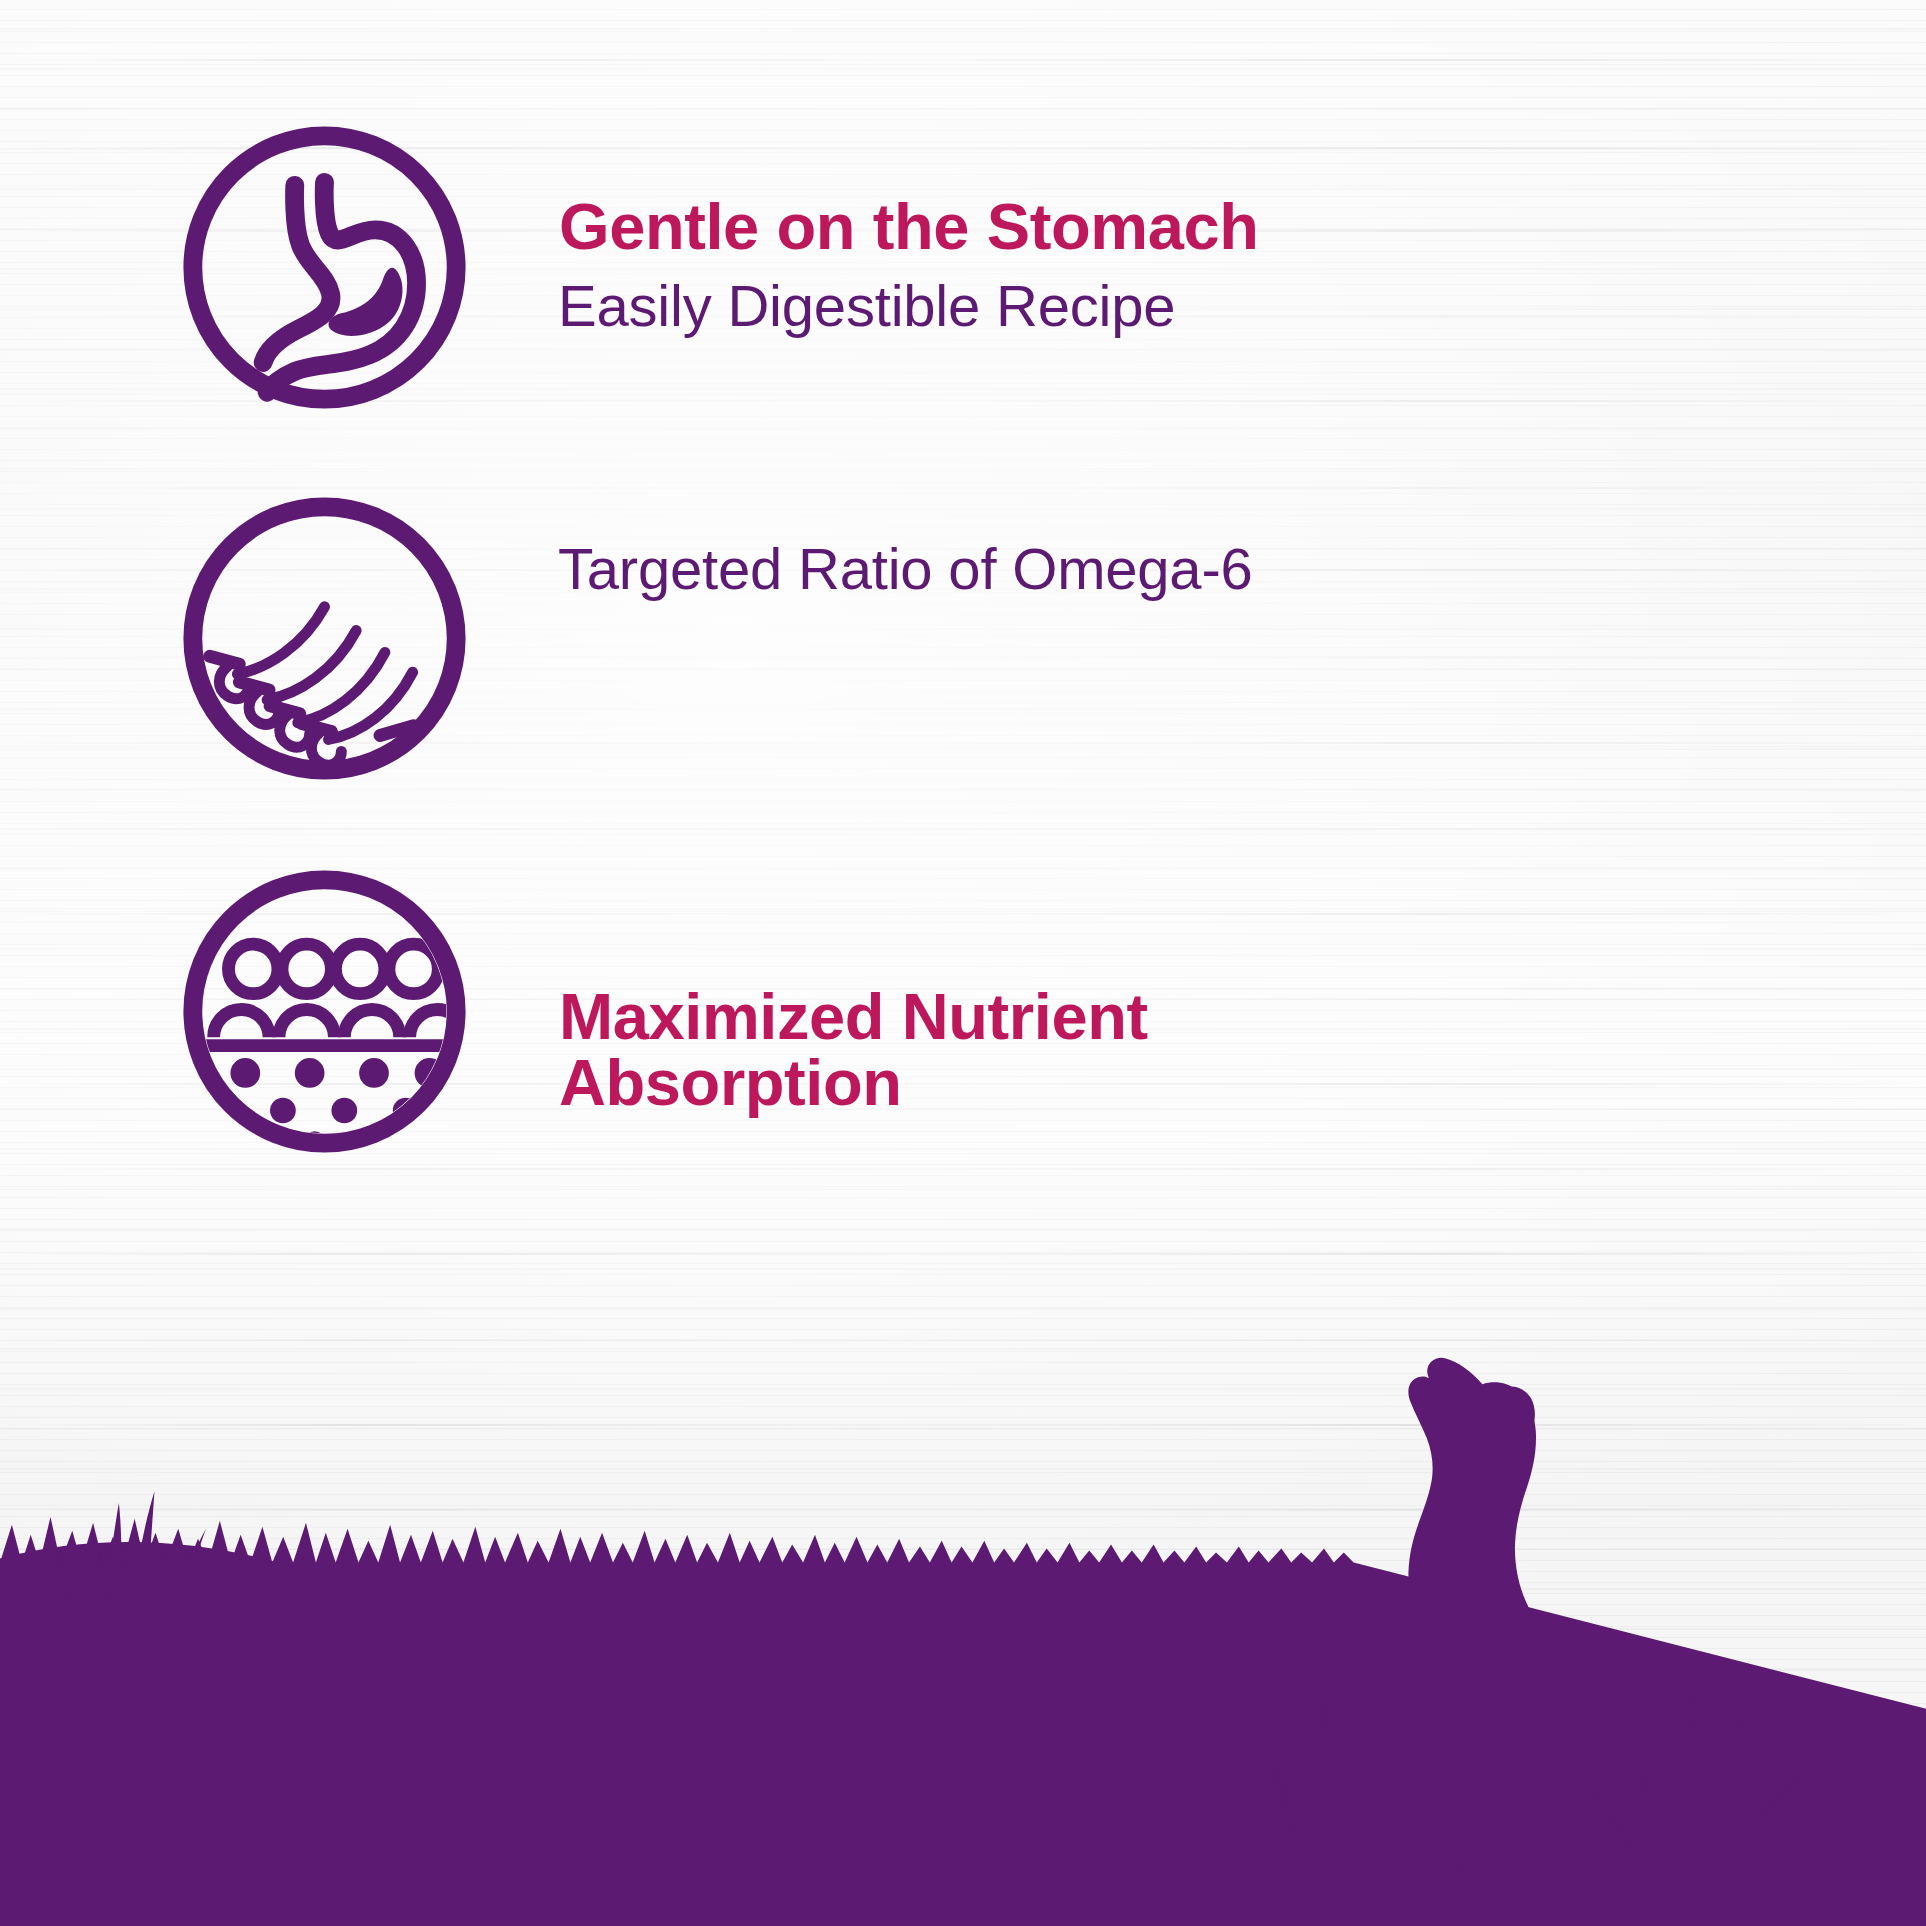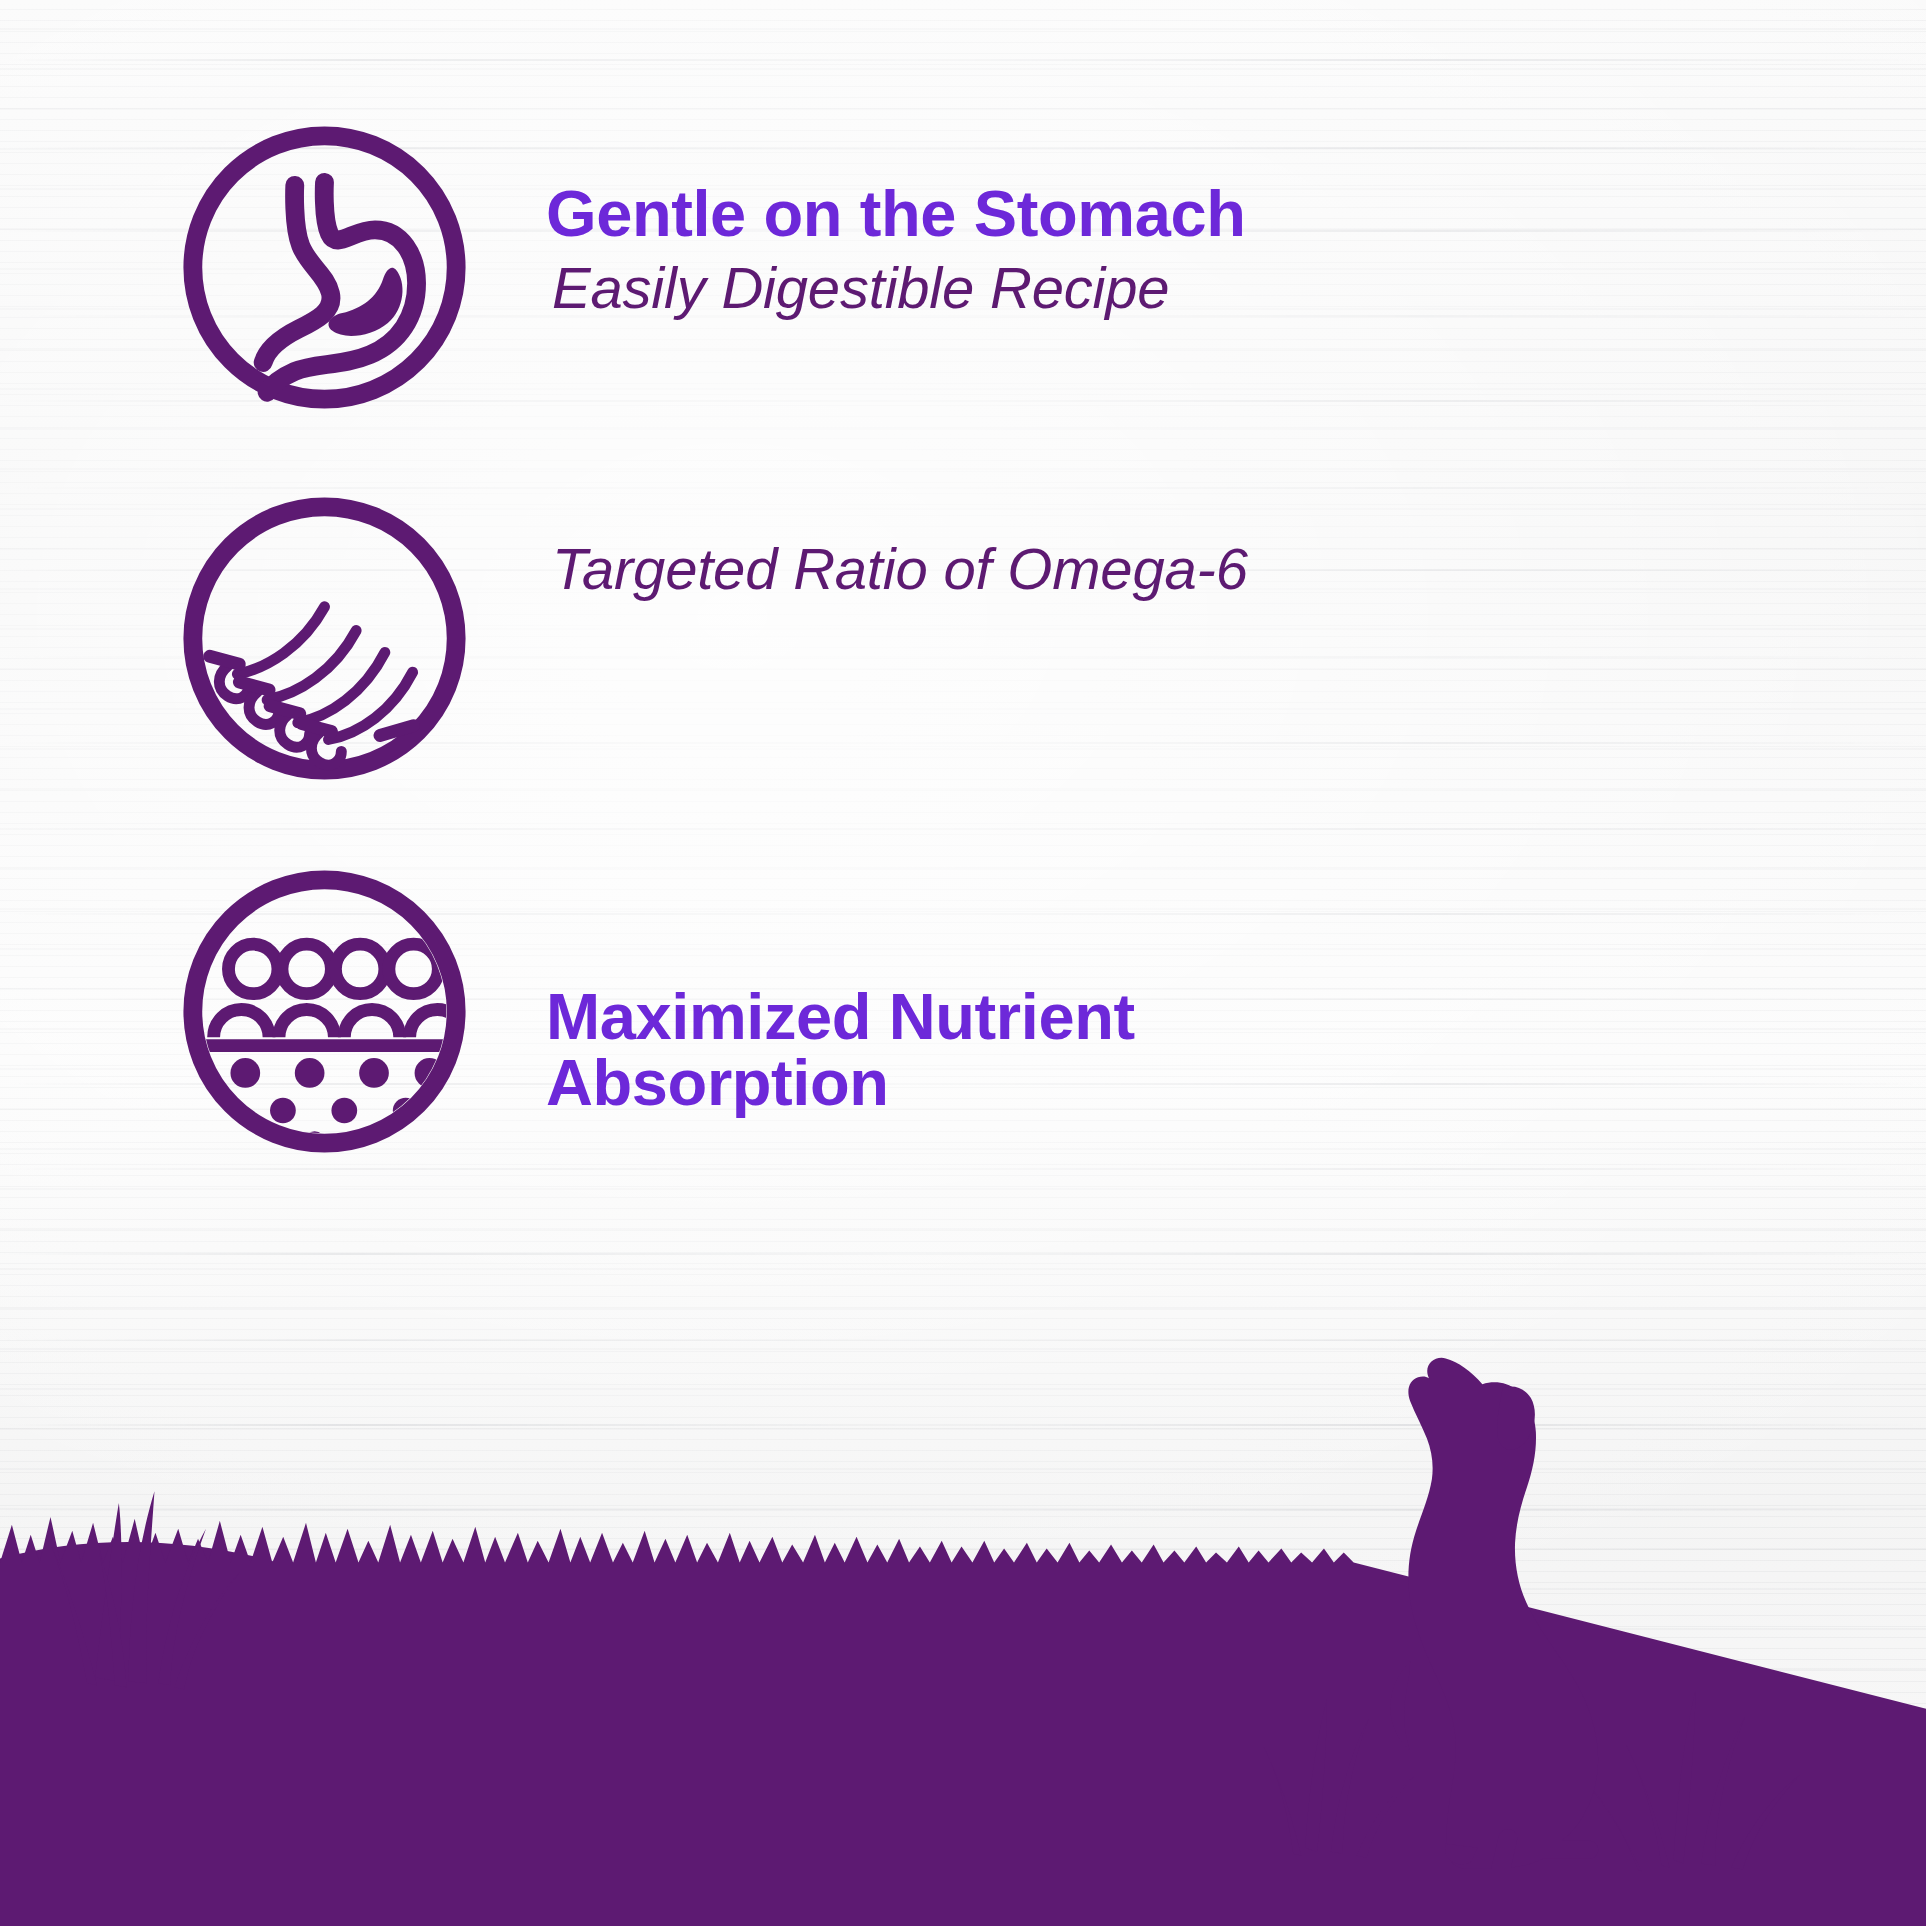--- a/index.html
+++ b/index.html
@@ -44,26 +44,26 @@
     background:radial-gradient(125% 85% at 38% 32%,rgba(255,255,255,.85),rgba(255,255,255,0) 70%);
   }
 
   
   .features{position:absolute;left:0;top:0;width:100%;}
   .row{position:absolute;display:flex;align-items:flex-start;}
   .icon-wrap{position:relative;flex:0 0 auto;}
   .icon-wrap svg{display:block;}
   .text-block{position:relative;}
   .feat-title{
-    color:#6d28d9;font-weight:bold;letter-spacing:-0.4px;
-    line-height:1.02;margin:0;white-space:nowrap;
+    color:#be185d;font-weight:bold;letter-spacing:-0.4px;
+    line-height:1.02;margin:13px;white-space:nowrap;
   }
   .feat-sub{
     color:#5d1a72;font-weight:normal;letter-spacing:-0.2px;
-    line-height:1.13;margin:6px;font-style:italic;
+    line-height:1.13;margin:12px;
   }
 
   
   #row1{left:176px;top:119px;}
   #row1 .text-block{margin-left:73px;padding-top:62px;}
   #row1 .feat-title{font-size:65px;}
   #row1 .feat-sub{font-size:58px;margin-top:8px;}
 
   
   #row2{left:176px;top:490px;}

